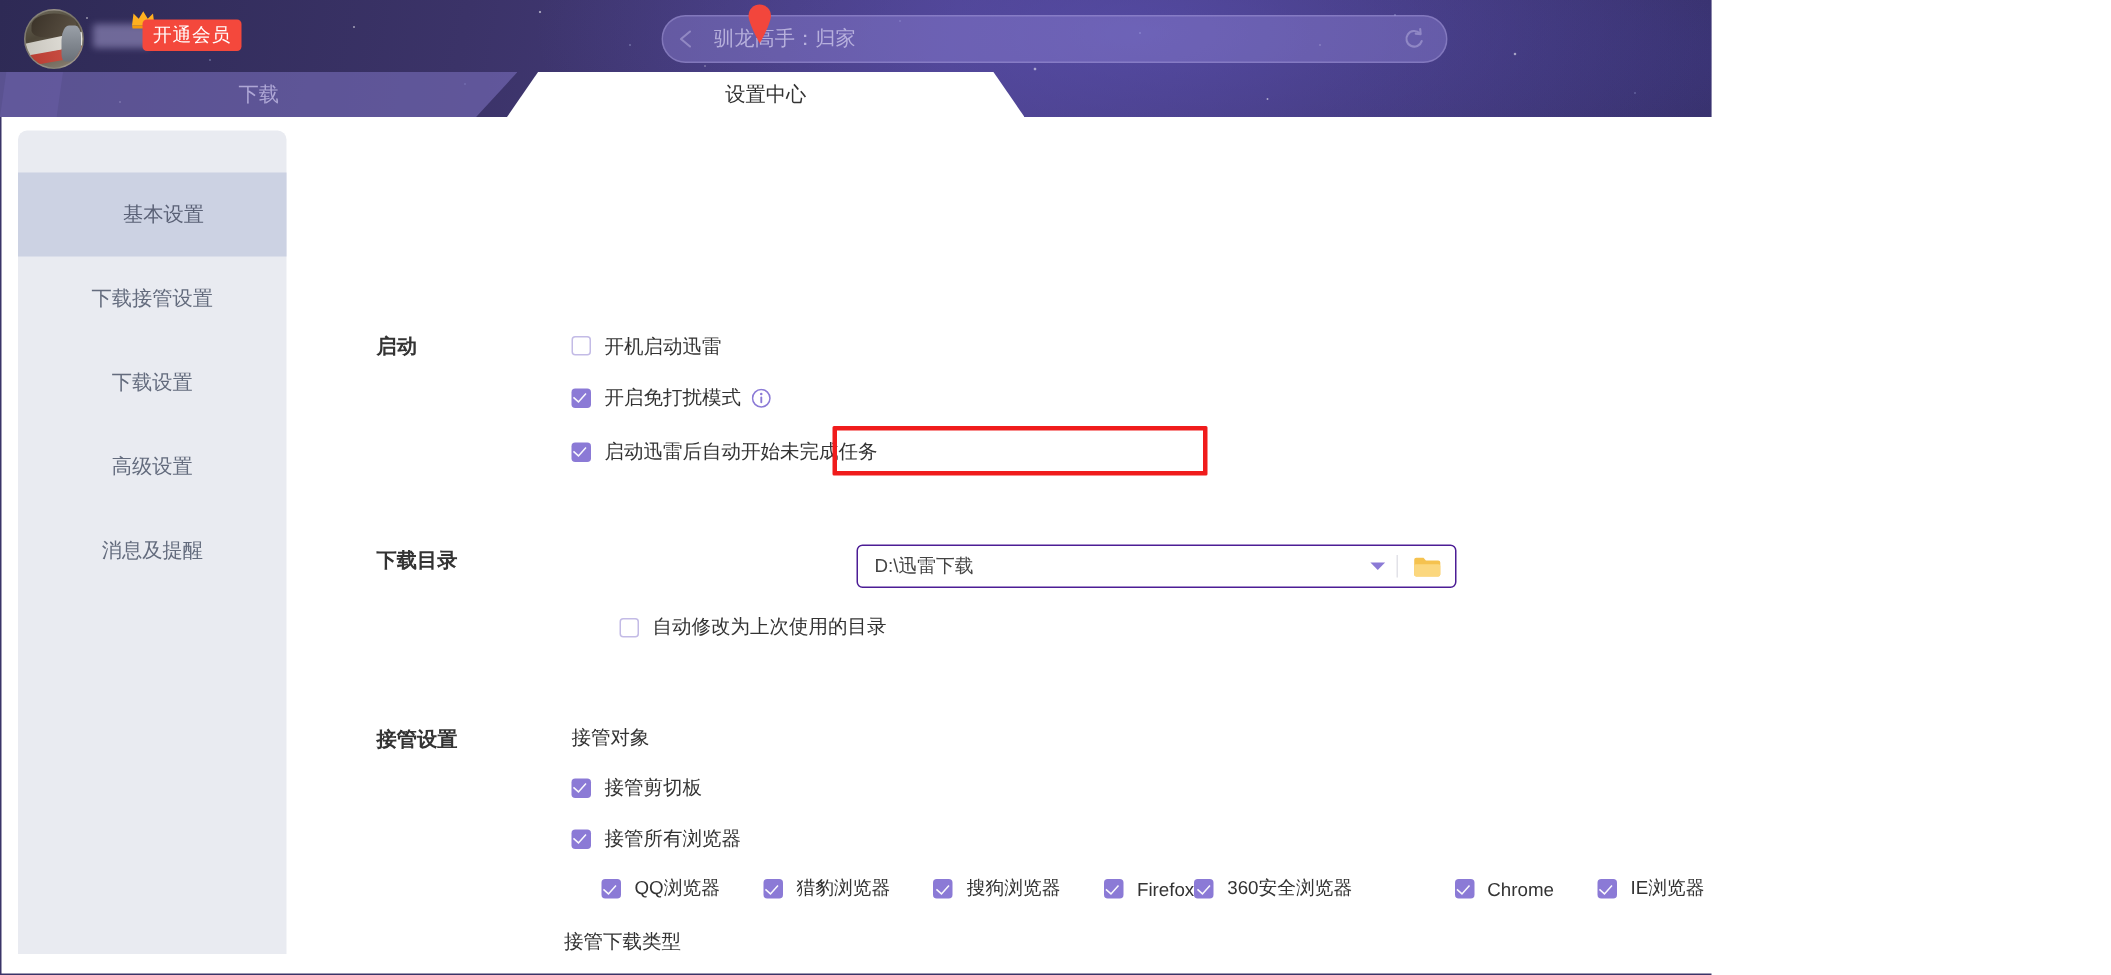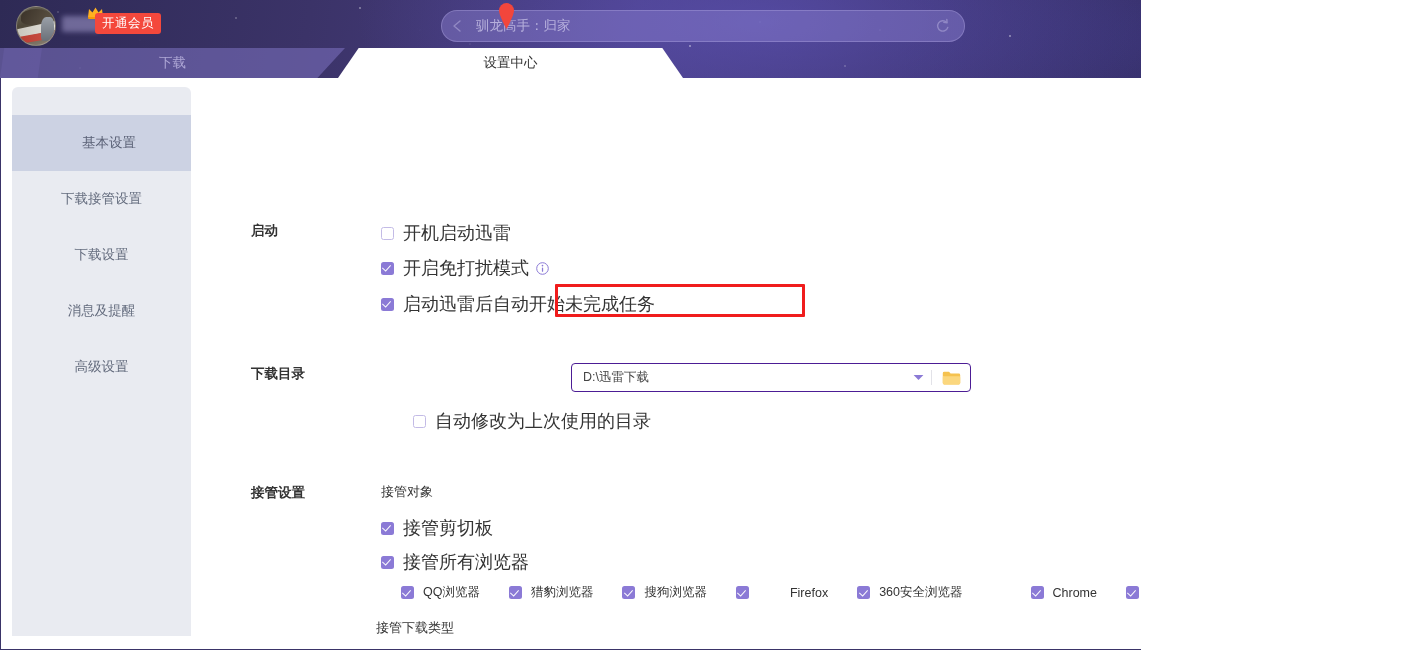--- a/index.html
+++ b/index.html
@@ -223,21 +223,21 @@
     content: "";
     position: absolute;
     left: 3.4px; top: 1.5px;
     width: 4px; height: 7px;
     border: solid rgba(255,255,255,.95);
     border-width: 0 1.7px 1.7px 0;
     transform: rotate(42deg);
   }
   .cb-text {
     margin-left: 9px;
-    font-size: 18px;
+    font-size: 13px;
     color: #333333;
     white-space: nowrap;
   }
   .cb-text.small { font-size: 12.5px; }
 
   .info-icon {
     margin-left: 7px;
     width: 13px; height: 13px;
     display: inline-block;
     flex: none;
@@ -367,22 +367,22 @@
       <div class="tab-ghost"></div>
     </div>
   </div>
 
   <div class="content">
 
     <div class="sidebar">
       <div class="side-item active">基本设置</div>
       <div class="side-item">下载接管设置</div>
       <div class="side-item">下载设置</div>
+      <div class="side-item">高级设置</div>
       <div class="side-item">消息及提醒</div>
-      <div class="side-item">高级设置</div>
     </div>
 
     <div class="panel">
 
       <div class="row" style="left:60px; top:143px;">
         <div class="row-label">启动</div>
         <div class="cb-line">
           <span class="cbox off"></span>
           <span class="cb-text">开机启动迅雷</span>
         </div>
@@ -459,21 +459,21 @@
           <span class="cb-text small">QQ浏览器</span>
         </div>
         <div class="cb-line" style="margin-right:29px;">
           <span class="cbox on"></span>
           <span class="cb-text small">猎豹浏览器</span>
         </div>
         <div class="cb-line" style="margin-right:29px;">
           <span class="cbox on"></span>
           <span class="cb-text small">搜狗浏览器</span>
         </div>
-        <div class="cb-line" style="margin-right:29px;gap:32px;">
+        <div class="cb-line" style="">
           <span class="cbox on"></span>
           <span class="cb-text small">Firefox</span>
         </div>
         <div class="cb-line" style="margin-right:29px;">
           <span class="cbox on"></span>
           <span class="cb-text small">360安全浏览器</span>
         </div>
         <div class="cb-line" style="margin-right:29px;padding-left:39px;">
           <span class="cbox on"></span>
           <span class="cb-text small">Chrome</span>

